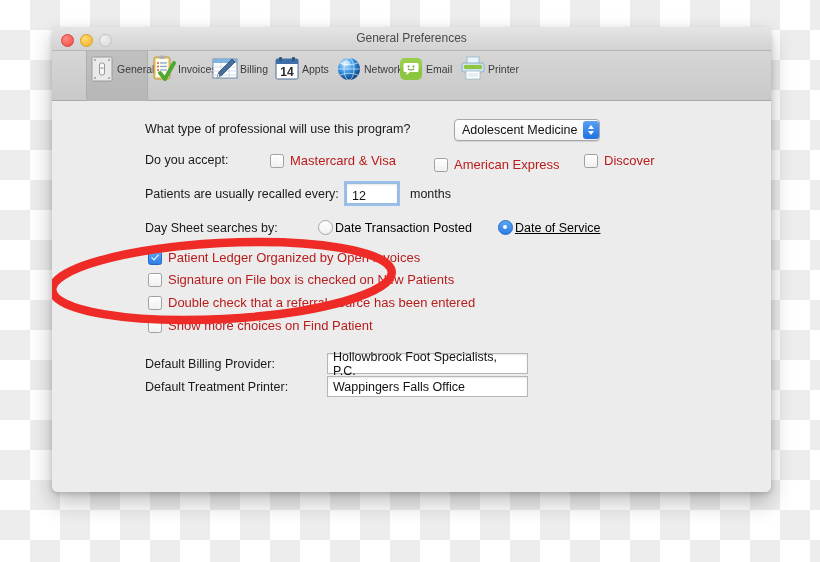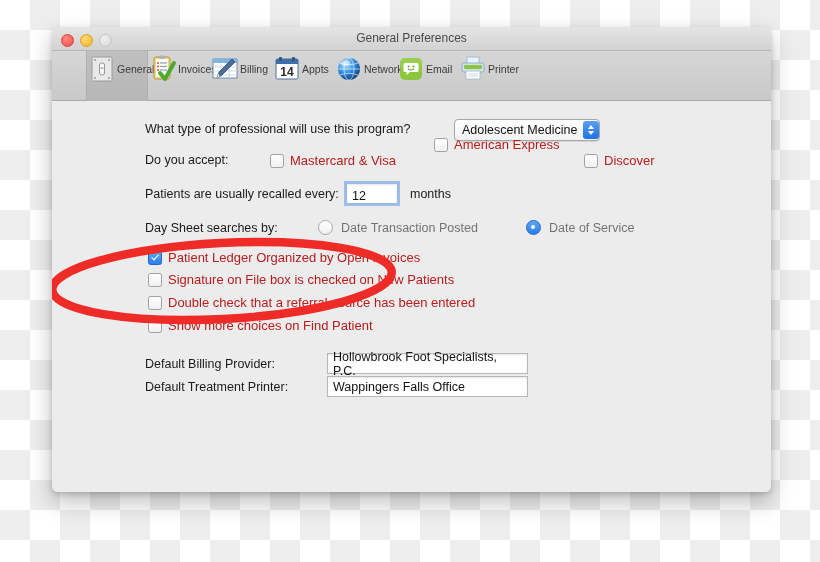--- a/index.html
+++ b/index.html
@@ -200,21 +200,21 @@
     border-color: #2168c4;
   }
   .rb.selected::after {
     content: "";
     position: absolute;
     left: 3.5px; top: 3.5px;
     width: 4px; height: 4px;
     border-radius: 50%;
     background: #fff;
   }
-  .rb-label { font-size: 12.5px; color: #737373; margin-left: 8px; }
+  .rb-label { font-size: 12.5px; color: #000000; margin-left: 2px; }
 
   
   .field {
     background: #fff;
     border: 1px solid #b6b6b6;
     box-shadow: inset 0 1px 2px rgba(0,0,0,0.10);
     font-size: 12.5px;
     color: #111;
     box-sizing: border-box;
     display: flex;
@@ -383,21 +383,21 @@
       <span class="lbl">What type of professional will use this program?</span>
     </div>
 
     <div class="row" style="left:93px; top:52px;">
       <span class="lbl">Do you accept:</span>
     </div>
     <div class="row" style="left:218px; top:52px;">
       <span class="cb"></span>
       <span class="cb-label">Mastercard &amp; Visa</span>
     </div>
-    <div class="row" style="left:382px; top:36px;">
+    <div class="row" style="left:382px; top:56px;">
       <span class="cb"></span>
       <span class="cb-label">American Express</span>
     </div>
     <div class="row" style="left:532px; top:52px;">
       <span class="cb"></span>
       <span class="cb-label">Discover</span>
     </div>
 
     <div class="row" style="left:93px; top:86px;">
       <span class="lbl">Patients are usually recalled every:</span>
@@ -409,21 +409,21 @@
       <span class="lbl">months</span>
     </div>
 
     <div class="row" style="left:93px; top:120px;">
       <span class="lbl">Day Sheet searches by:</span>
     </div>
     <div class="row" style="left:266px; top:119px;">
       <span class="rb"></span>
       <span class="rb-label">Date Transaction Posted</span>
     </div>
-    <div class="row" style="left:474px; top:119px;">
+    <div class="row" style="left:446px; top:119px;text-decoration:underline;">
       <span class="rb selected"></span>
       <span class="rb-label">Date of Service</span>
     </div>
 
     <div class="row" style="left:96px; top:149px;">
       <span class="cb checked"></span>
       <span class="cb-label">Patient Ledger Organized by Open Invoices</span>
     </div>
     <div class="row" style="left:96px; top:171px;">
       <span class="cb"></span>

